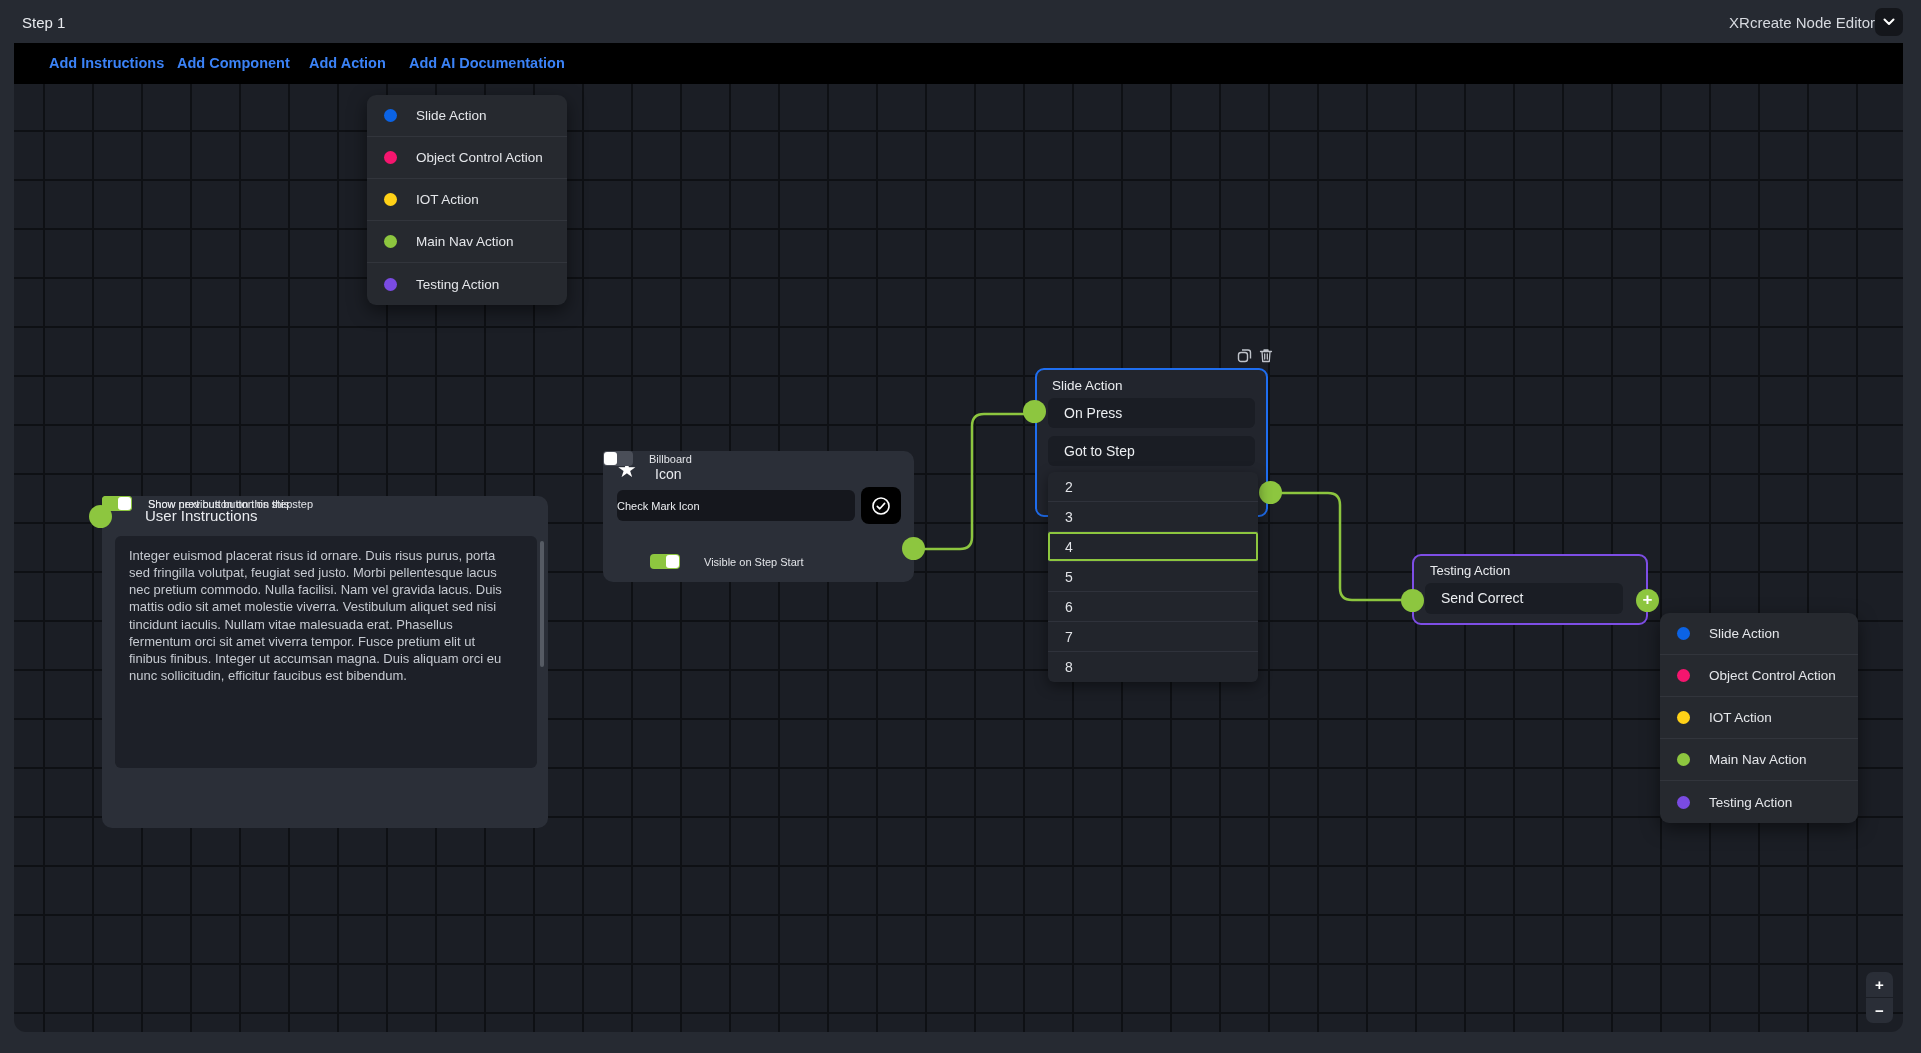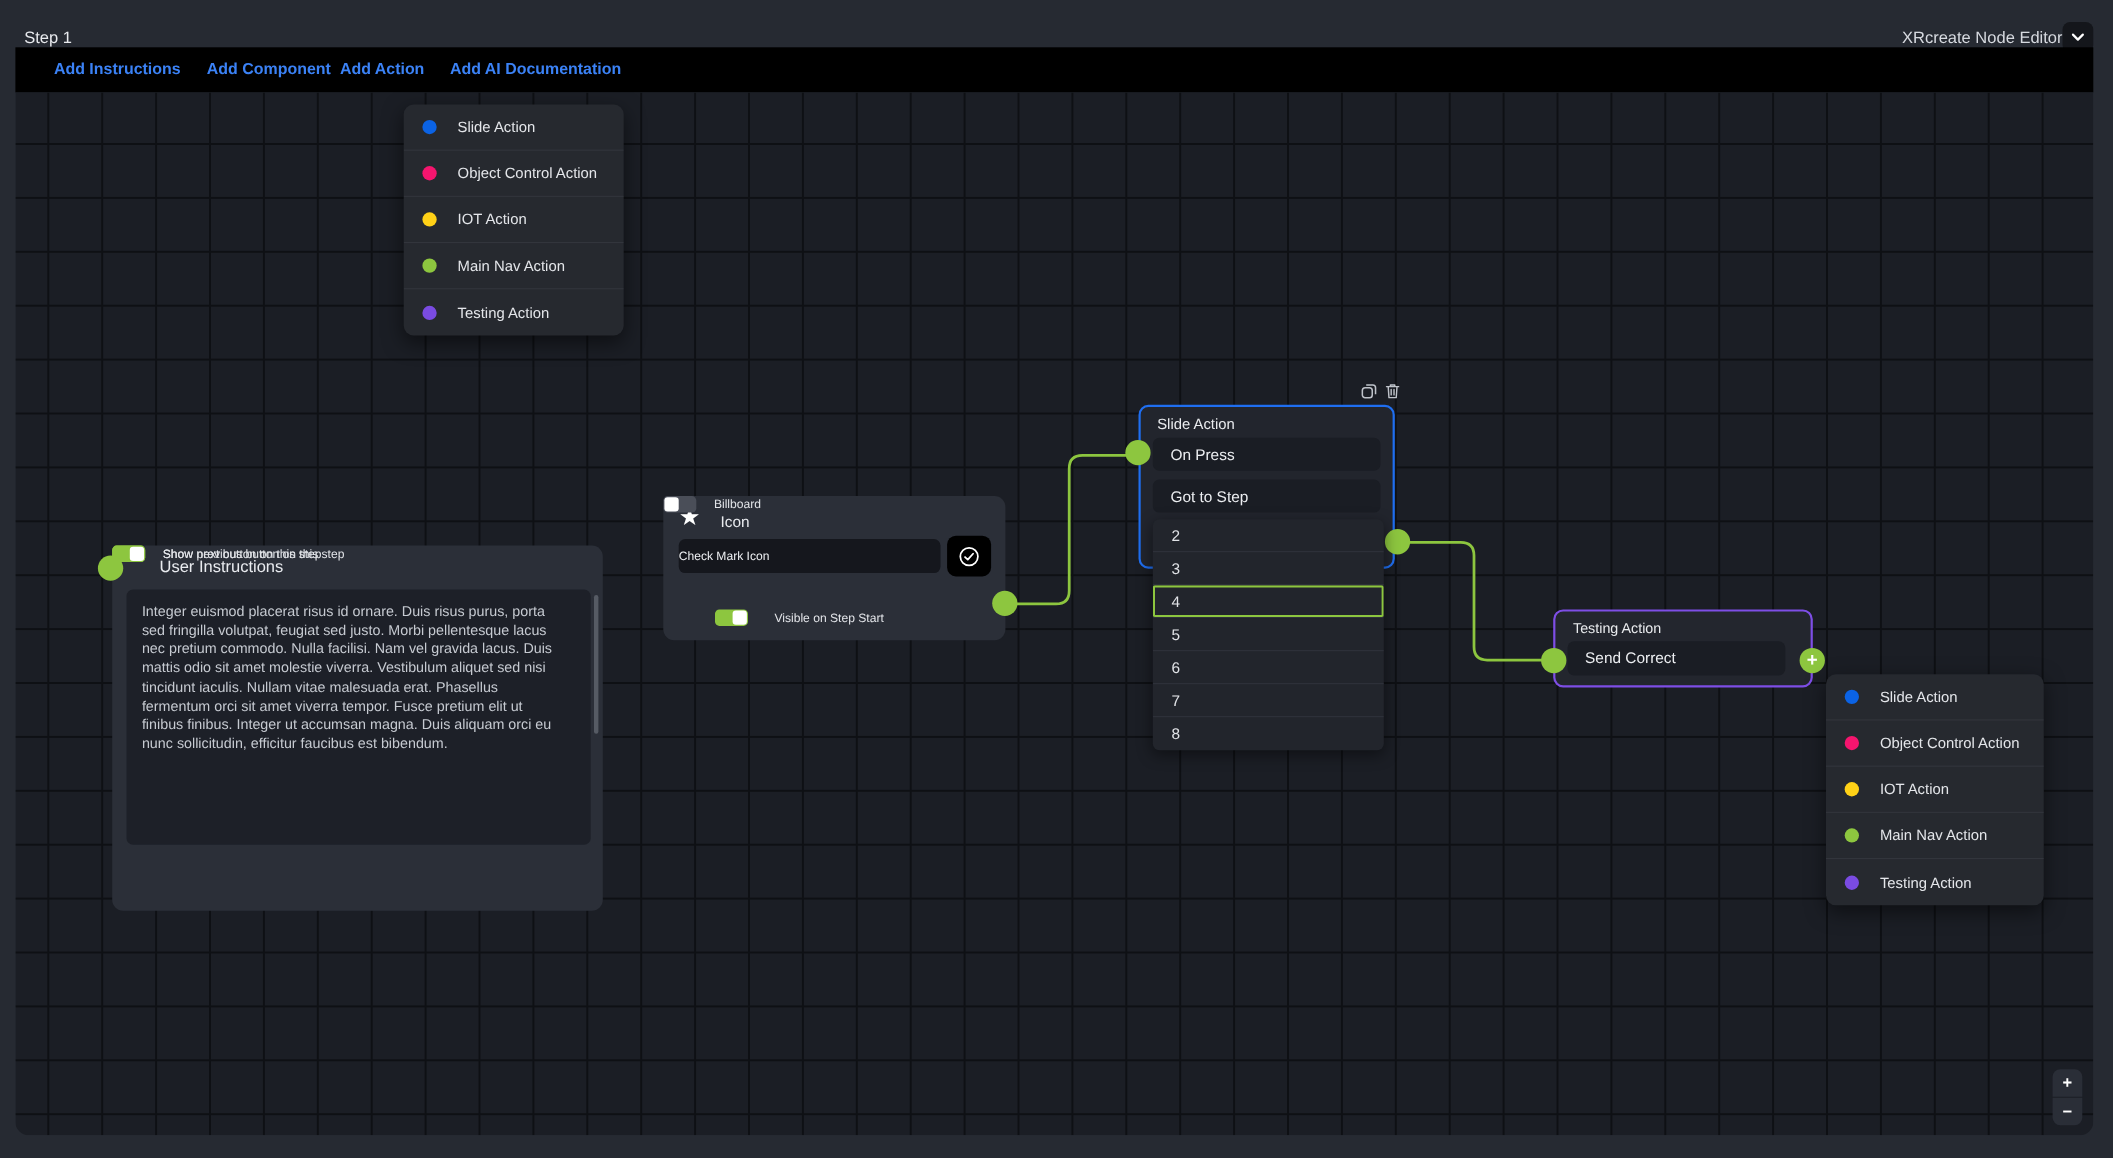--- a/index.html
+++ b/index.html
@@ -4,32 +4,32 @@
 <style>
   * { box-sizing: border-box; margin: 0; padding: 0; }
   html,body { width:1921px; height:1053px; overflow:hidden; }
   body {
     background:#262a32;
     font-family:"Liberation Sans", sans-serif;
     color:#e6e8ec;
     position:relative;
   }
   
-  .topbar { position:absolute; left:0; top:12px; width:1921px; height:42px; }
+  .topbar { position:absolute; left:0; top:0; width:1921px; height:42px; }
   .step-title { position:absolute; left:22px; top:14px; font-size:15px; color:#e8eaee; }
   .editor-select { position:absolute; right:18px; top:6px; display:flex; align-items:center; height:32px;margin-left:24px; }
   .editor-label { font-size:15px; color:#d7dae0; }
   .chevron-btn { width:28px; height:28px; background:#14161b; border-radius:7px; display:flex; align-items:center; justify-content:center; cursor:pointer; }
   .chevron-btn svg { width:12px; height:8px; }
 
   
   .menubar { position:absolute; left:14px; top:43px; width:1889px; height:41px; background:#000; }
   .menubar .menu-item { position:absolute; top:0; height:41px; line-height:41px; font-size:14.5px; font-weight:600; color:#3b82f6; cursor:pointer; white-space:nowrap; }
   .menu-item:nth-of-type(1){ left:35px; }
-  .menu-item:nth-of-type(2){ left:174px; }
+  .menu-item:nth-of-type(2){ left:163px; }
   .menu-item:nth-of-type(3){ left:295px; }
   .menu-item:nth-of-type(4){ left:395px; }
 
   
   .canvas {
     position:absolute; left:14px; top:84px; width:1889px; height:948px;
     background-color:#1b1e25;
     background-image:
       linear-gradient(#0e1014 2px, transparent 2px),
       linear-gradient(90deg, #0e1014 2px, transparent 2px);

